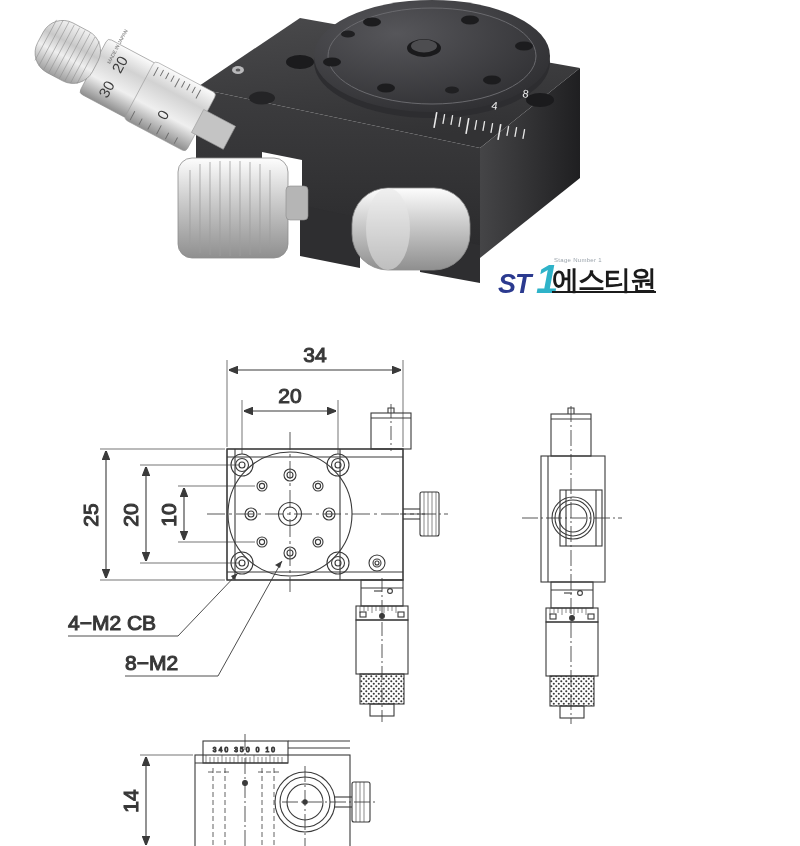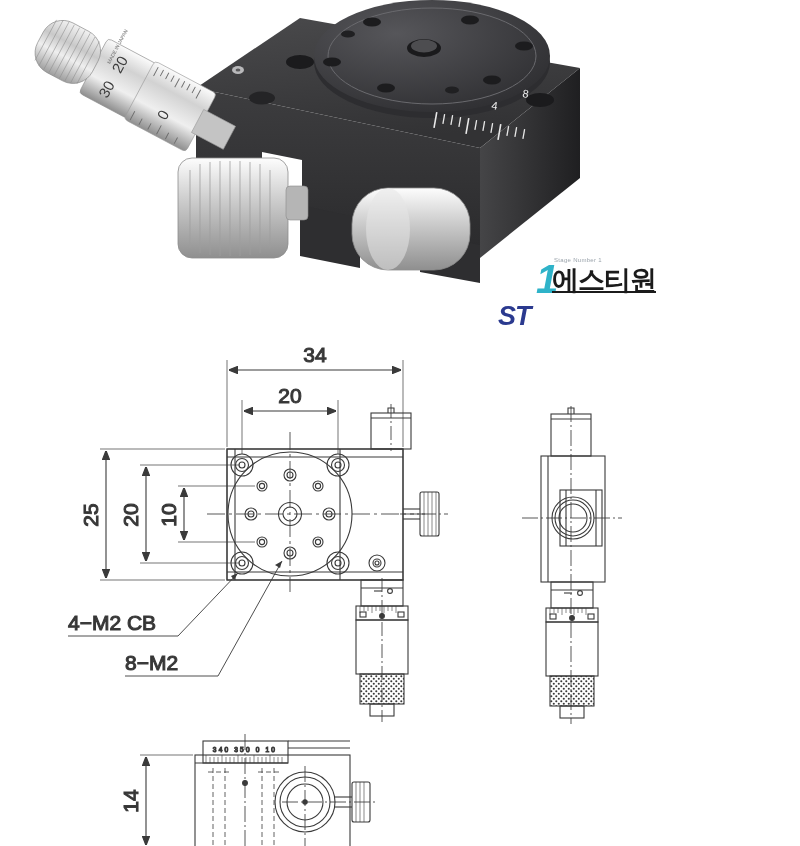--- a/index.html
+++ b/index.html
@@ -7,21 +7,21 @@
     font-family:"Liberation Sans", sans-serif; overflow:hidden; }
   #page { position:relative; width:800px; height:846px; background:#fff; }
 
   
   #photo { position:absolute; left:0; top:0; width:680px; height:310px; }
   #photo svg { display:block; }
 
   
   #logo { position:absolute; left:498px; top:255px; width:180px; height:52px; }
   #logo .st { position:absolute; left:0; top:16px; font-size:27px; font-weight:bold;
-    font-style:italic; color:#2b3a8f; letter-spacing:-1px; line-height:1;margin-top:32px; }
+    font-style:italic; color:#2b3a8f; letter-spacing:-1px; line-height:1; }
   #logo .one { position:absolute; left:38px; top:4px; font-size:40px; font-weight:bold;
     font-style:italic; color:#2fb3c9; line-height:1; }
   #logo .tag { position:absolute; left:56px; top:2px; font-size:6px; color:#9aa3ab;
     letter-spacing:.3px; white-space:nowrap; }
   #logo .kr { position:absolute; left:54px; top:12px; font-size:27px; font-weight:bold;
     color:#1b1b1b; letter-spacing:-1px; white-space:nowrap; line-height:1;text-decoration:underline; }
 
   
   #drawing { position:absolute; left:0; top:320px; width:800px; height:526px;text-align:center; }
   #drawing svg { display:block; }

